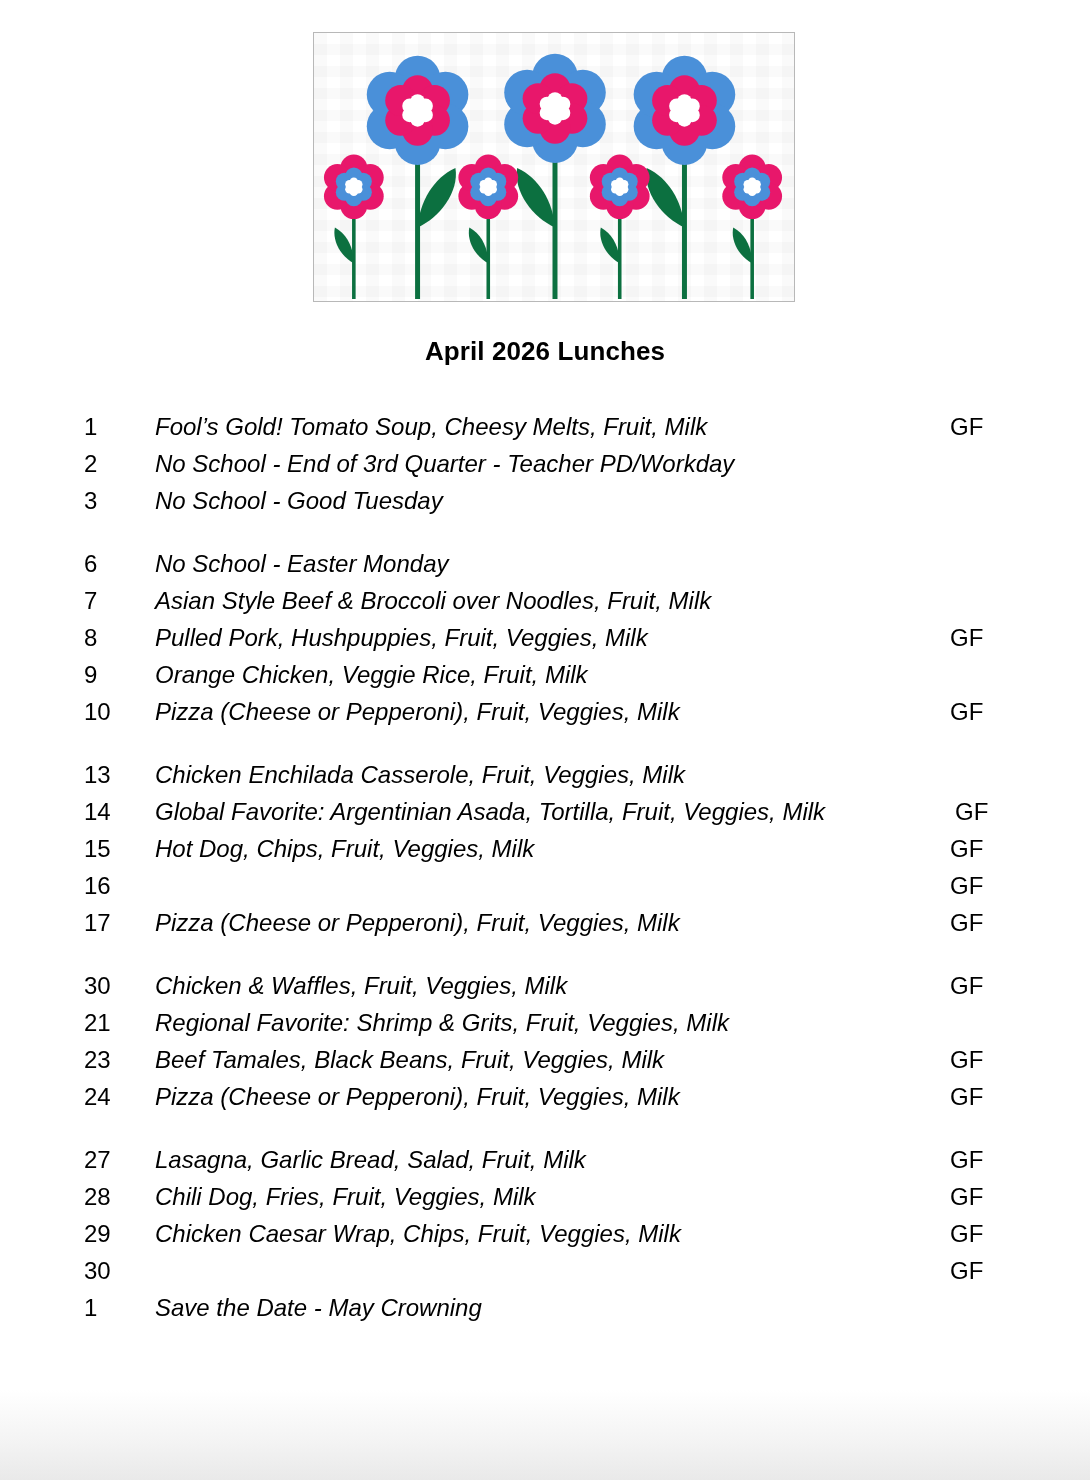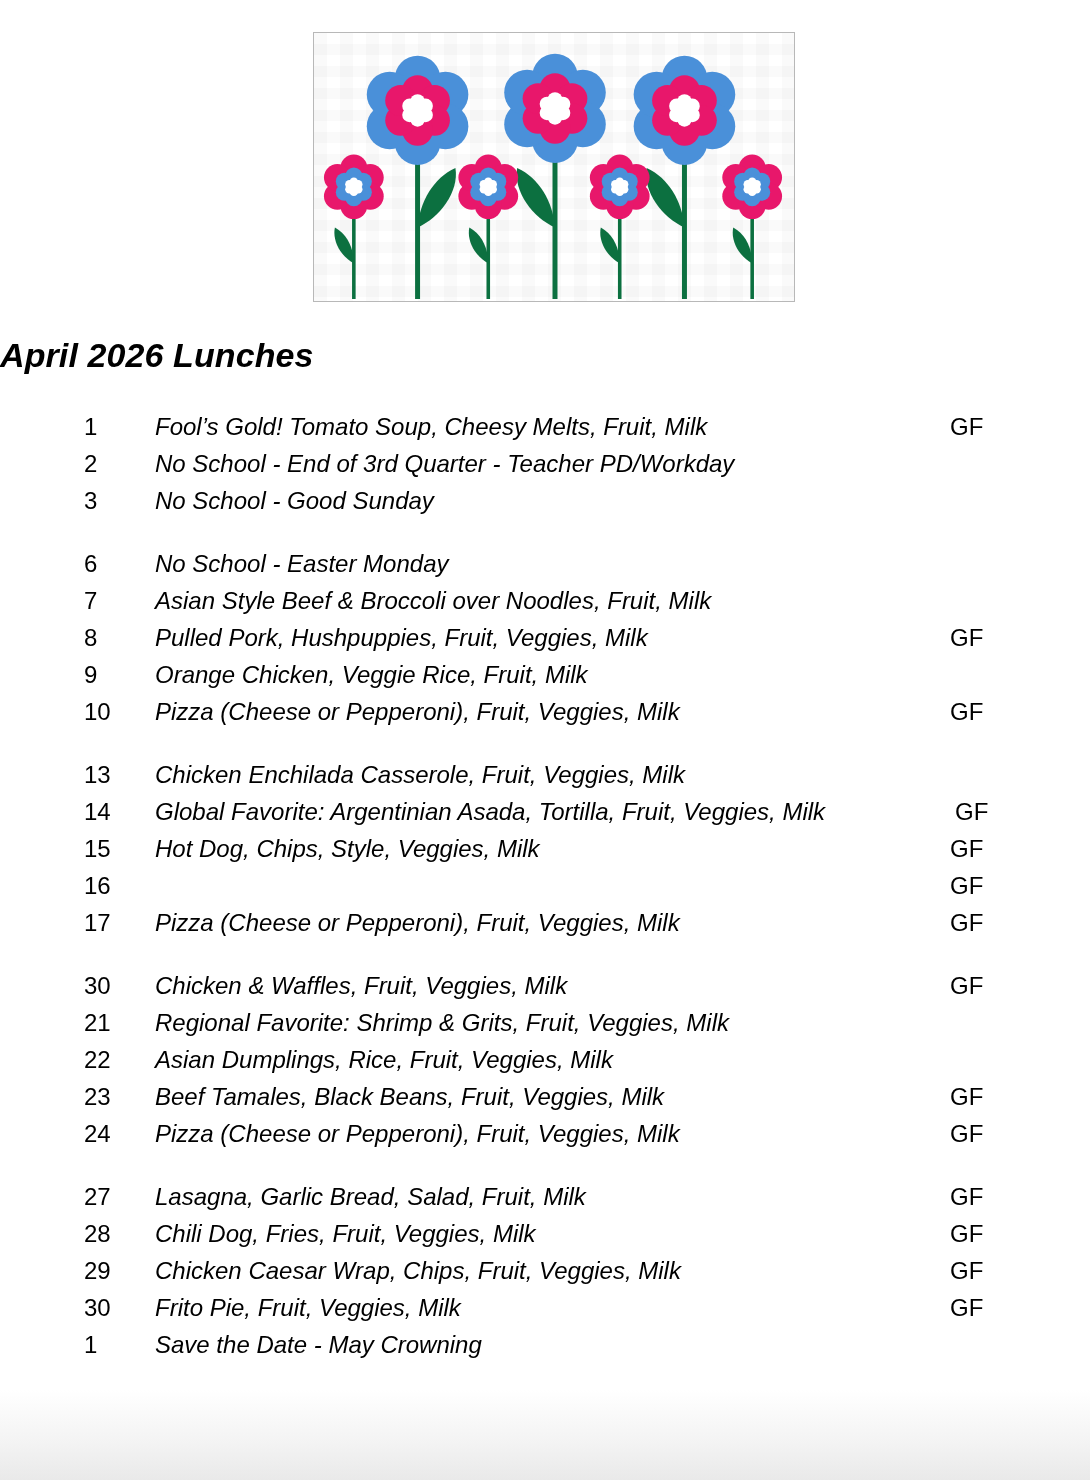--- a/index.html
+++ b/index.html
@@ -56,24 +56,24 @@
     height: 100%;
     display: block;
   }
 
   
   .doc-title {
     position: absolute;
     left: 0;
     right: 0;
     top: 336px;
-    font-size: 34px;
+    text-align: center;
+    font-size: 26px;
     font-weight: bold;
     letter-spacing: 0.1px;
-    font-style: italic;
   }
 
   
   .menu-list {
     position: absolute;
     left: 0;
     top: 408px;
     width: 1090px;
   }
   .menu-week {
@@ -219,21 +219,21 @@
         <span class="row-desc">Fool’s Gold! Tomato Soup, Cheesy Melts, Fruit, Milk</span>
         <span class="row-gf">GF</span>
       </div>
       <div class="menu-row">
         <span class="row-date">2</span>
         <span class="row-desc">No School - End of 3rd Quarter - Teacher PD/Workday</span>
         <span class="row-gf"></span>
       </div>
       <div class="menu-row">
         <span class="row-date">3</span>
-        <span class="row-desc">No School - Good Sunday</span>
+        <span class="row-desc">No School - Good Tuesday</span>
         <span class="row-gf"></span>
       </div>
     </div>
     <div class="menu-week">
       <div class="menu-row">
         <span class="row-date">6</span>
         <span class="row-desc">No School - Easter Monday</span>
         <span class="row-gf"></span>
       </div>
       <div class="menu-row">
@@ -263,21 +263,21 @@
         <span class="row-desc">Chicken Enchilada Casserole, Fruit, Veggies, Milk</span>
         <span class="row-gf"></span>
       </div>
       <div class="menu-row tight">
         <span class="row-date">14</span>
         <span class="row-desc">Global Favorite: Argentinian Asada, Tortilla, Fruit, Veggies, Milk</span>
         <span class="row-gf">GF</span>
       </div>
       <div class="menu-row">
         <span class="row-date">15</span>
-        <span class="row-desc">Hot Dog, Chips, Style, Veggies, Milk</span>
+        <span class="row-desc">Hot Dog, Chips, Fruit, Veggies, Milk</span>
         <span class="row-gf">GF</span>
       </div>
       <div class="menu-row">
         <span class="row-date">16</span>
         <span class="row-gf">GF</span>
       </div>
       <div class="menu-row">
         <span class="row-date">17</span>
         <span class="row-desc">Pizza (Cheese or Pepperoni), Fruit, Veggies, Milk</span>
         <span class="row-gf">GF</span>
@@ -288,25 +288,20 @@
         <span class="row-date">30</span>
         <span class="row-desc">Chicken &amp; Waffles, Fruit, Veggies, Milk</span>
         <span class="row-gf">GF</span>
       </div>
       <div class="menu-row">
         <span class="row-date">21</span>
         <span class="row-desc">Regional Favorite: Shrimp &amp; Grits, Fruit, Veggies, Milk</span>
         <span class="row-gf"></span>
       </div>
       <div class="menu-row">
-        <span class="row-date">22</span>
-        <span class="row-desc">Asian Dumplings, Rice, Fruit, Veggies, Milk</span>
-        <span class="row-gf"></span>
-      </div>
-      <div class="menu-row">
         <span class="row-date">23</span>
         <span class="row-desc">Beef Tamales, Black Beans, Fruit, Veggies, Milk</span>
         <span class="row-gf">GF</span>
       </div>
       <div class="menu-row">
         <span class="row-date">24</span>
         <span class="row-desc">Pizza (Cheese or Pepperoni), Fruit, Veggies, Milk</span>
         <span class="row-gf">GF</span>
       </div>
     </div>
@@ -321,21 +316,20 @@
         <span class="row-desc">Chili Dog, Fries, Fruit, Veggies, Milk</span>
         <span class="row-gf">GF</span>
       </div>
       <div class="menu-row">
         <span class="row-date">29</span>
         <span class="row-desc">Chicken Caesar Wrap, Chips, Fruit, Veggies, Milk</span>
         <span class="row-gf">GF</span>
       </div>
       <div class="menu-row">
         <span class="row-date">30</span>
-        <span class="row-desc">Frito Pie, Fruit, Veggies, Milk</span>
         <span class="row-gf">GF</span>
       </div>
       <div class="menu-row">
         <span class="row-date">1</span>
         <span class="row-desc">Save the Date - May Crowning</span>
         <span class="row-gf"></span>
       </div>
     </div>
   </div>
 

